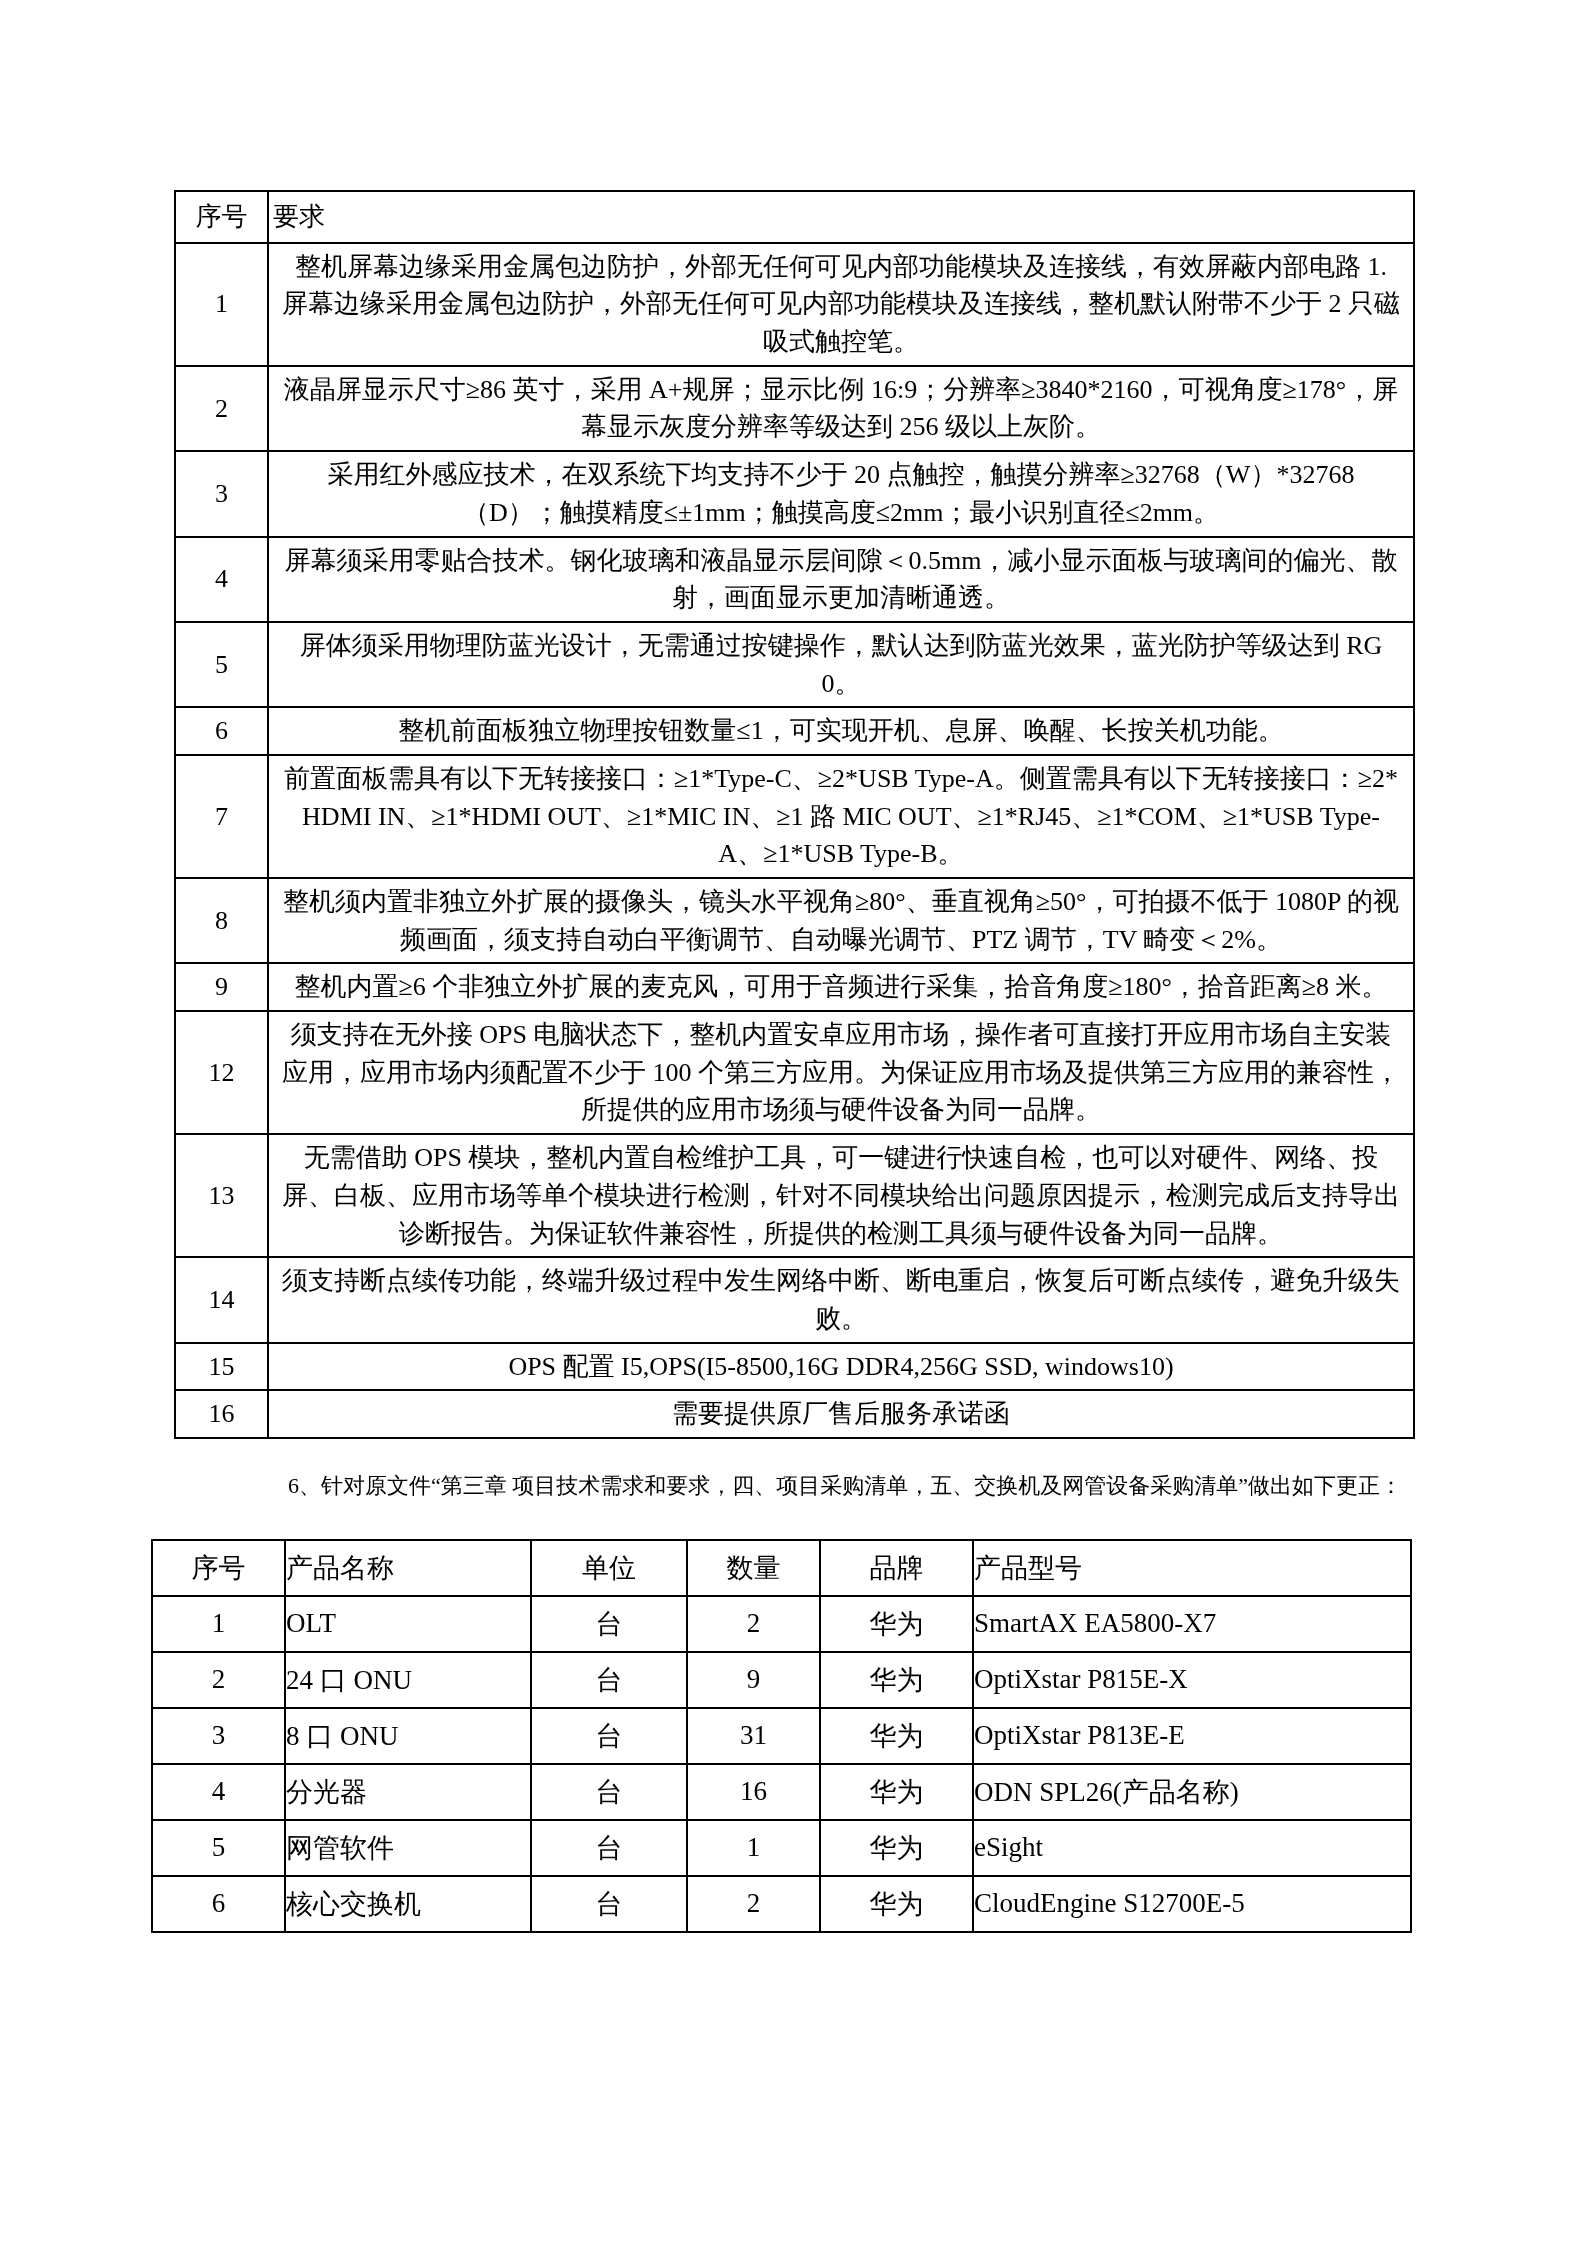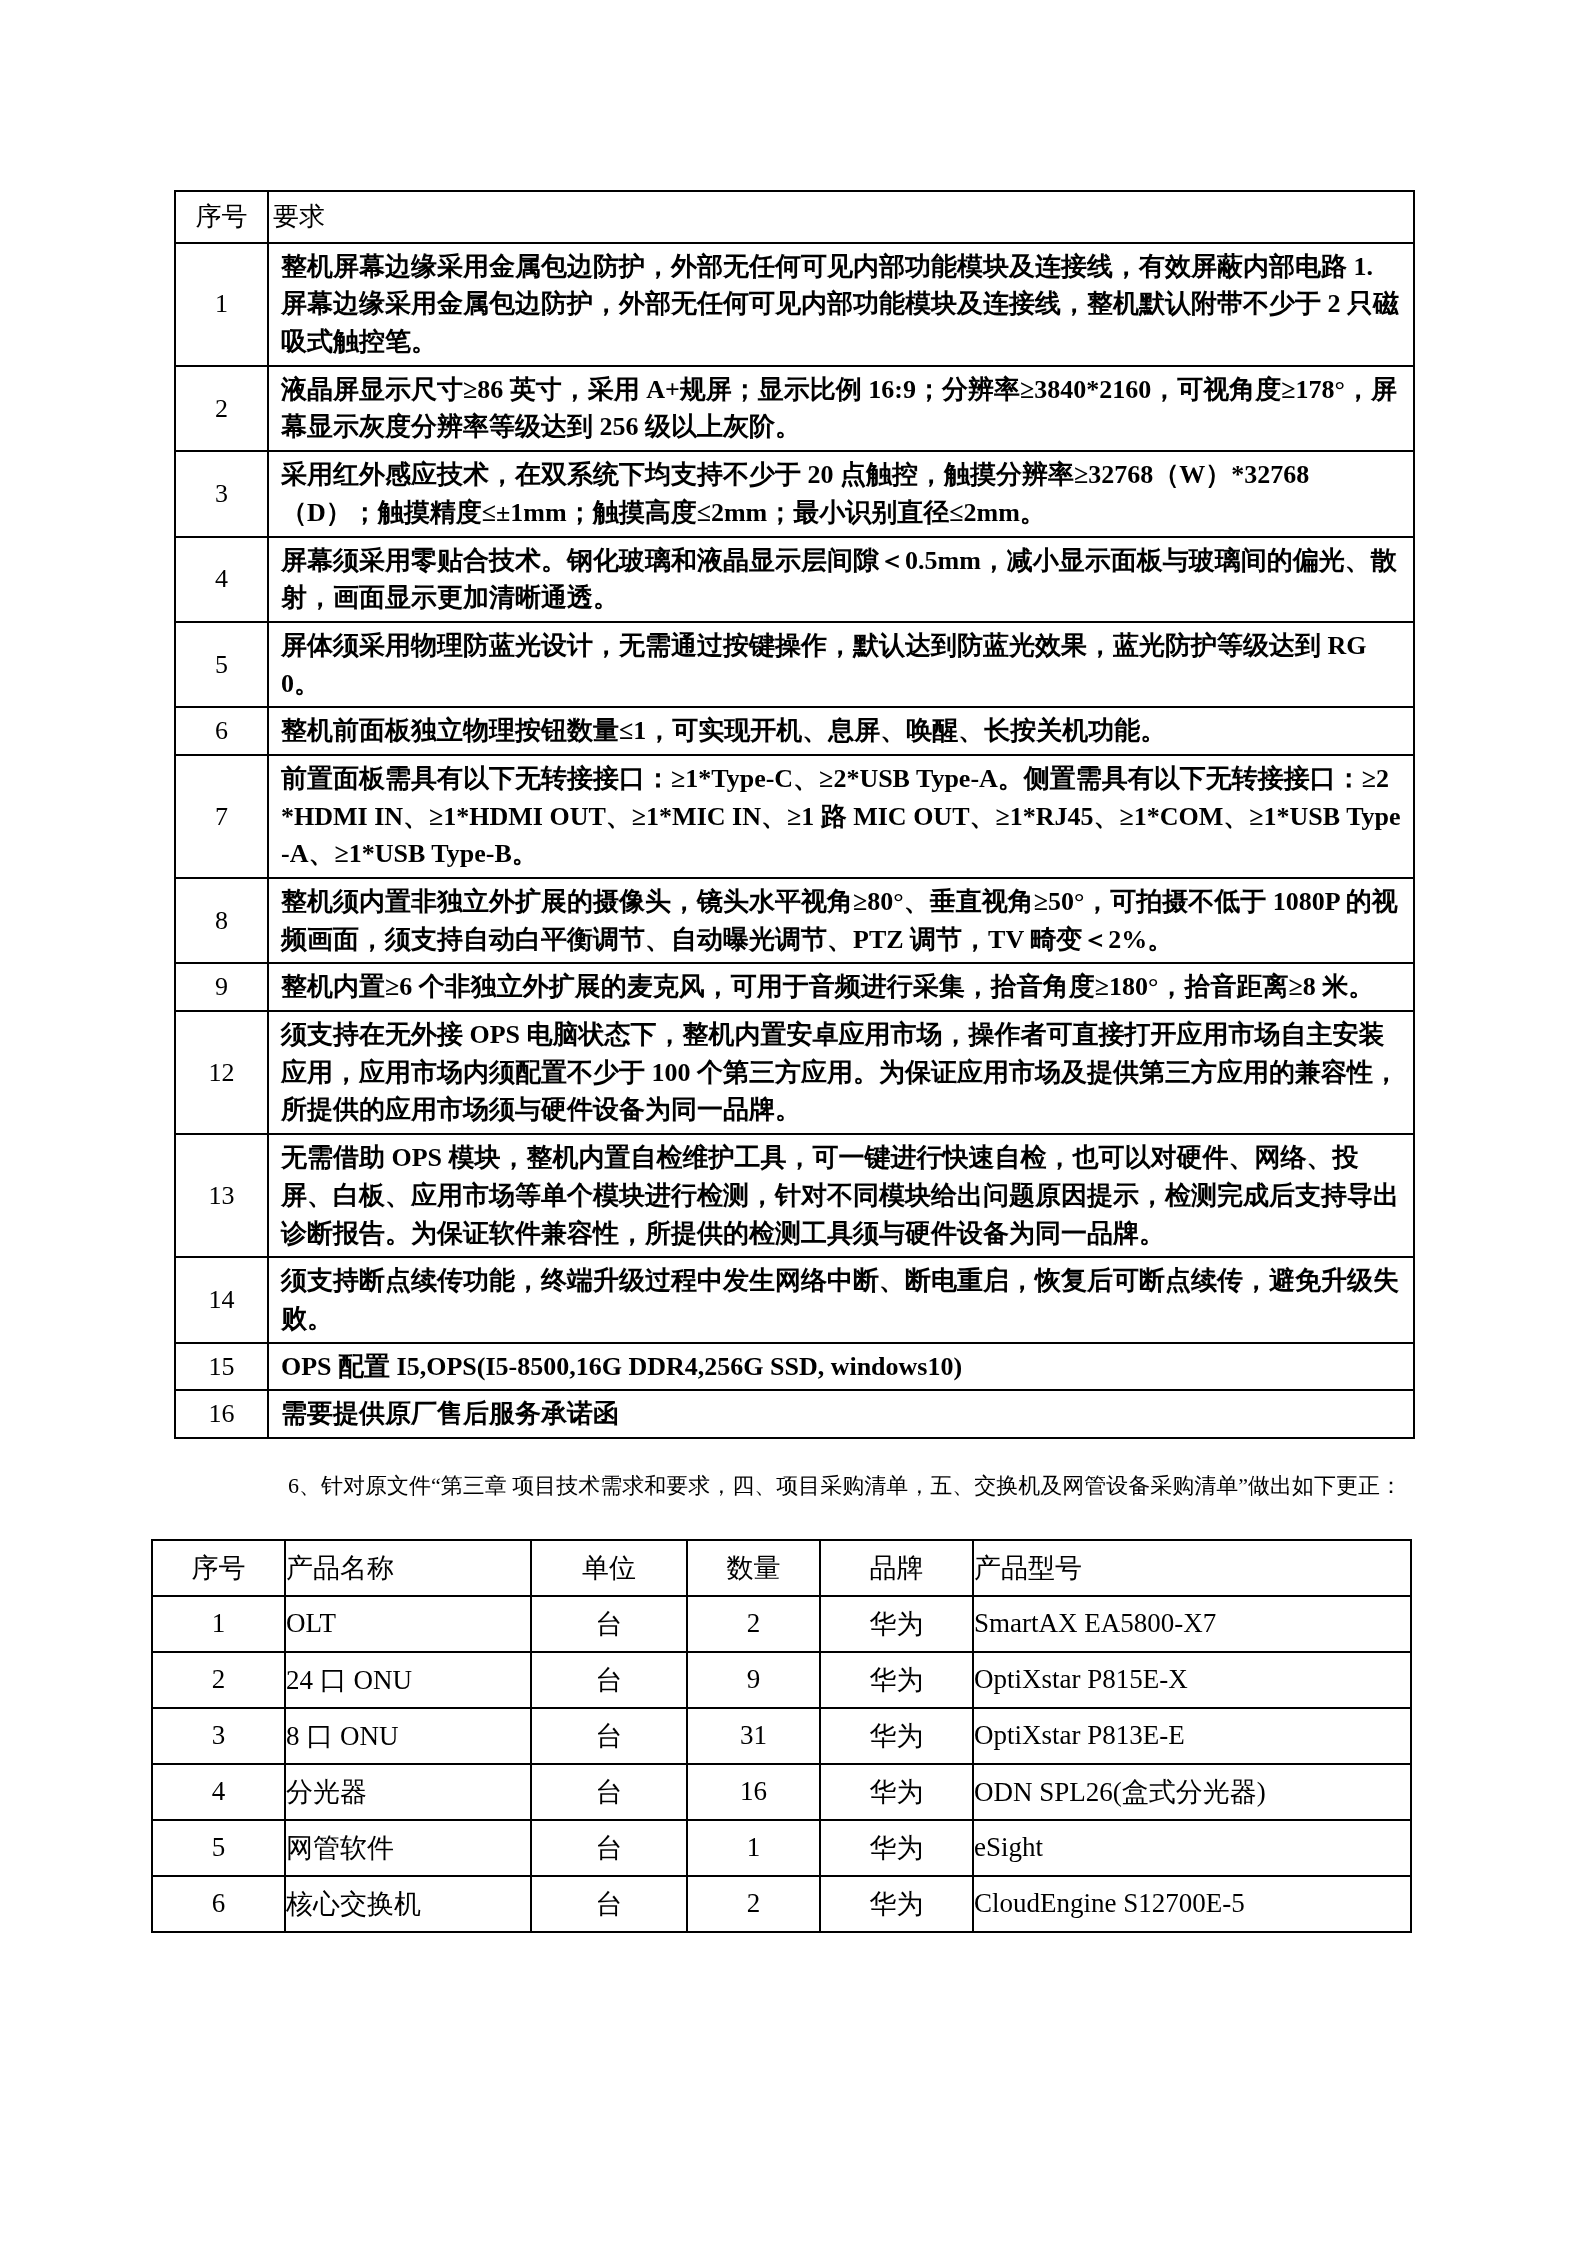--- a/index.html
+++ b/index.html
@@ -34,23 +34,22 @@
   }
   .req-table th {
     padding: 6px 4px;
   }
   .req-table .col-index { width: 93px; }
   .req-table td.index-cell {
     text-align: center;
     padding: 4px 2px;
   }
   .req-table td.req-cell {
-    text-align: left;
+    text-align: center;
     padding: 4px 12px;
-    font-weight: bold;
   }
   .req-table th.req-header { text-align: left; }
   .req-table th.index-header { text-align: center; }
 
   
   .para {
     margin: 10px 0 0 174px;
     width: 1241px;
     font-size: 22px;
     line-height: 3.35;
@@ -201,21 +200,21 @@
       <td class="c">31</td>
       <td class="c">华为</td>
       <td class="l">OptiXstar P813E-E</td>
     </tr>
     <tr>
       <td class="c">4</td>
       <td class="l">分光器</td>
       <td class="c">台</td>
       <td class="c">16</td>
       <td class="c">华为</td>
-      <td class="l">ODN SPL26(盒式分光器)</td>
+      <td class="l">ODN SPL26(产品名称)</td>
     </tr>
     <tr>
       <td class="c">5</td>
       <td class="l">网管软件</td>
       <td class="c">台</td>
       <td class="c">1</td>
       <td class="c">华为</td>
       <td class="l">eSight</td>
     </tr>
     <tr>

